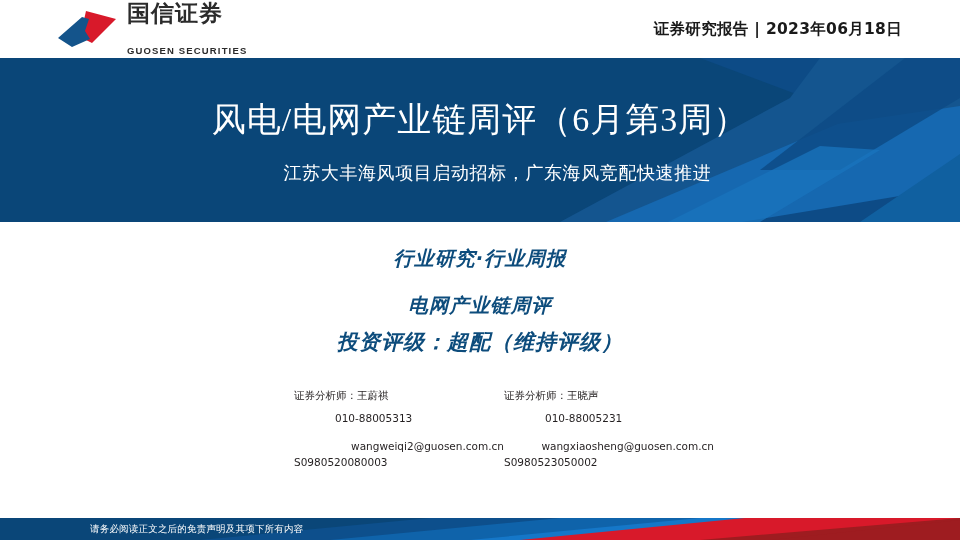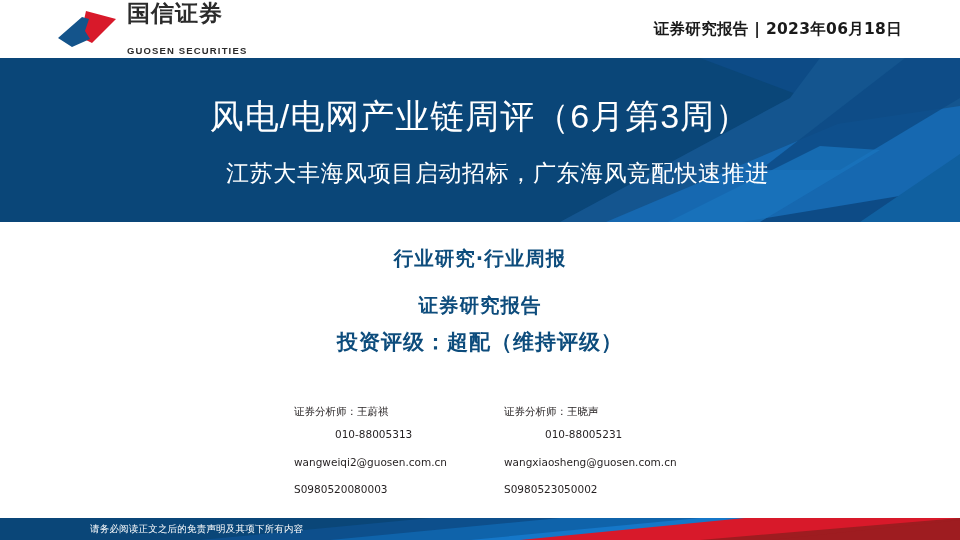--- a/index.html
+++ b/index.html
@@ -99,26 +99,26 @@
     flex-direction: column;
     align-items: center;
     justify-content: center;
     z-index: 5;
   }
   .banner-title {
     font-size: 34px;
     font-weight: normal;
     color: #ffffff;
     letter-spacing: 1px;
-    font-family: Liberation Sans, sans-serif;
+    font-family: Liberation Serif, serif;
     white-space: nowrap;
     margin-top: 2px;
   }
   .banner-subtitle {
-    font-size: 23px;
+    font-size: 18px;
     font-weight: normal;
     color: #ffffff;
     letter-spacing: 0.6px;
     font-family: "DejaVu Sans", sans-serif;
     white-space: nowrap;
     margin-top: 18px;
     margin-left: 35px;
   }
 
   
@@ -133,48 +133,49 @@
     position: absolute;
     left: 0; top: 23px;
     width: 960px;
     text-align: center;
   }
   .mid-line {
     font-family: "DejaVu Sans", sans-serif;
     font-weight: bold;
     color: #0d4c7c;
     white-space: nowrap;
+    font-style: italic;
   }
   .mid-line-1 { font-size: 19.5px; letter-spacing: 1px; }
   .mid-line-2 { font-size: 19.5px; letter-spacing: 1px; margin-top: 20px; }
   .mid-line-3 { font-size: 21px;   letter-spacing: 1px; margin-top: 9px; }
 
   
   .analysts {
     position: absolute;
     left: 294px;
-    top: 184px;
+    top: 168px;
     width: 420px;
     display: flex;
   }
   .analyst-col {
     width: 210px;
     display: flex;
     flex-direction: column;
   }
   .analyst-line {
     font-family: "DejaVu Sans", sans-serif;
     font-size: 10.5px;
     color: #231f20;
     white-space: nowrap;
     line-height: 1;
   }
   .an-name  { margin-bottom: 12.5px; }
   .an-phone { margin-bottom: 17px; margin-left: 41px; }
-  .an-mail  { margin-bottom: 17px; }
+  .an-mail  { margin-bottom: 6px; text-align: right; }
   .an-code  { margin-bottom: 16px; }
 
   
   .footer {
     position: absolute;
     left: 0; top: 518px;
     width: 960px;
     height: 22px;
     overflow: hidden;
     background: #0a4678;
@@ -237,21 +238,21 @@
     <div class="banner-text">
       <div class="banner-title">风电/电网产业链周评（6月第3周）</div>
       <div class="banner-subtitle">江苏大丰海风项目启动招标，广东海风竞配快速推进</div>
     </div>
   </div>
 
   <div class="mid">
 
     <div class="mid-lines">
       <div class="mid-line mid-line-1">行业研究·行业周报</div>
-      <div class="mid-line mid-line-2">证券研究报告</div>
+      <div class="mid-line mid-line-2">电网产业链周评</div>
       <div class="mid-line mid-line-3">投资评级：超配（维持评级）</div>
     </div>
 
     <div class="analysts">
 
       <div class="analyst-col">
         <span class="analyst-line an-name">证券分析师：王蔚祺</span>
         <span class="analyst-line an-phone">010-88005313</span>
         <span class="analyst-line an-mail">wangweiqi2@guosen.com.cn</span>
         <span class="analyst-line an-code">S0980520080003</span>

